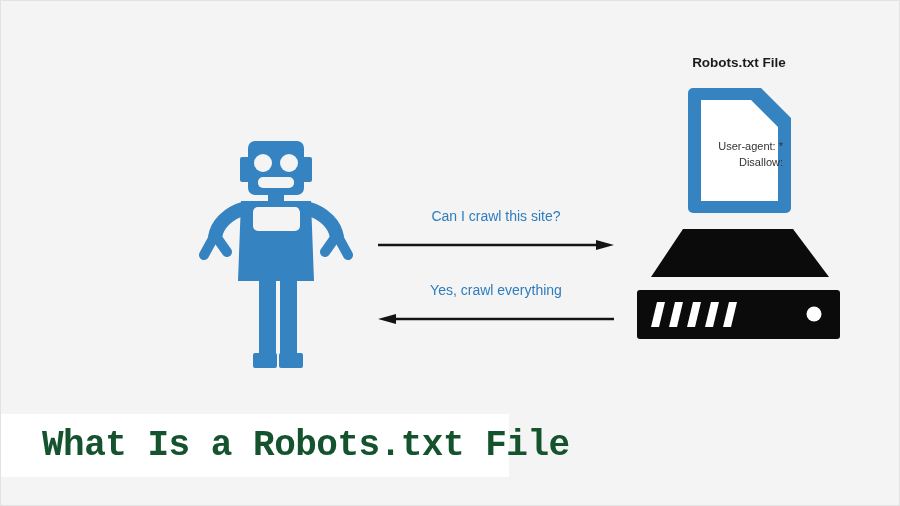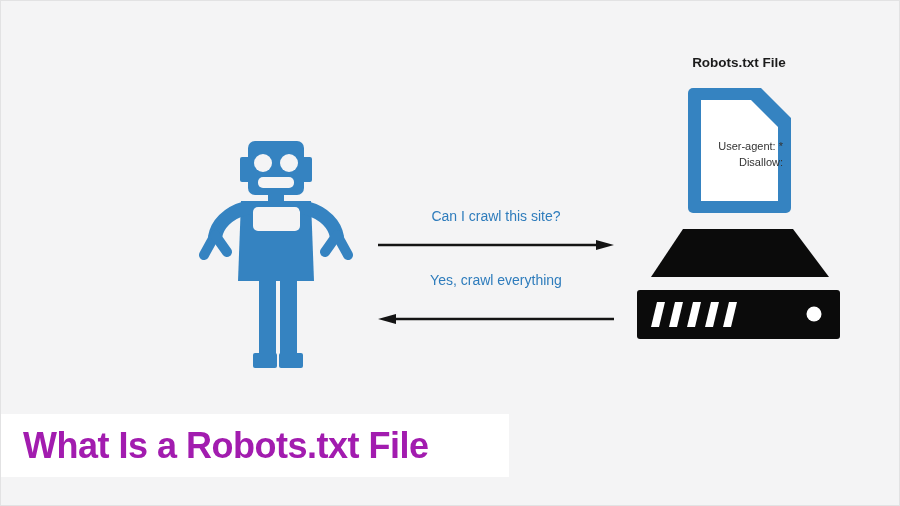--- a/index.html
+++ b/index.html
@@ -46,37 +46,38 @@
   
   .server{left:636px;top:228px;width:203px;height:111px;}
 
   
   .msg{
     width:238px;left:376px;
     font-size:14px;color:#2e7cbc;
     text-align:center;white-space:nowrap;
   }
   .msg-request{top:207px;}
-  .msg-response{top:271px;}
+  .msg-response{top:281px;}
   .arrow{left:376px;width:238px;height:16px;}
   .arrow-request{top:236px;}
   .arrow-response{top:310px;}
 
   
   .title-band{
     left:0;top:413px;width:508px;height:63px;
     background:#ffffff;
     display:flex;align-items:center;
   }
   .page-title{
-    padding-left:22px;
+    padding-left:41px;
     font-size:36px;font-weight:bold;
     letter-spacing:-0.5px;
-    color:#a21caf;
+    color:#14532d;
     white-space:nowrap;
+    font-family:Liberation Mono, monospace;
   }
 </style>
 </head>
 <body>
 
 <div class="canvas">
 
 
   <div class="abs robot">
     <svg width="170" height="240" viewBox="0 0 170 240" aria-hidden="true">

